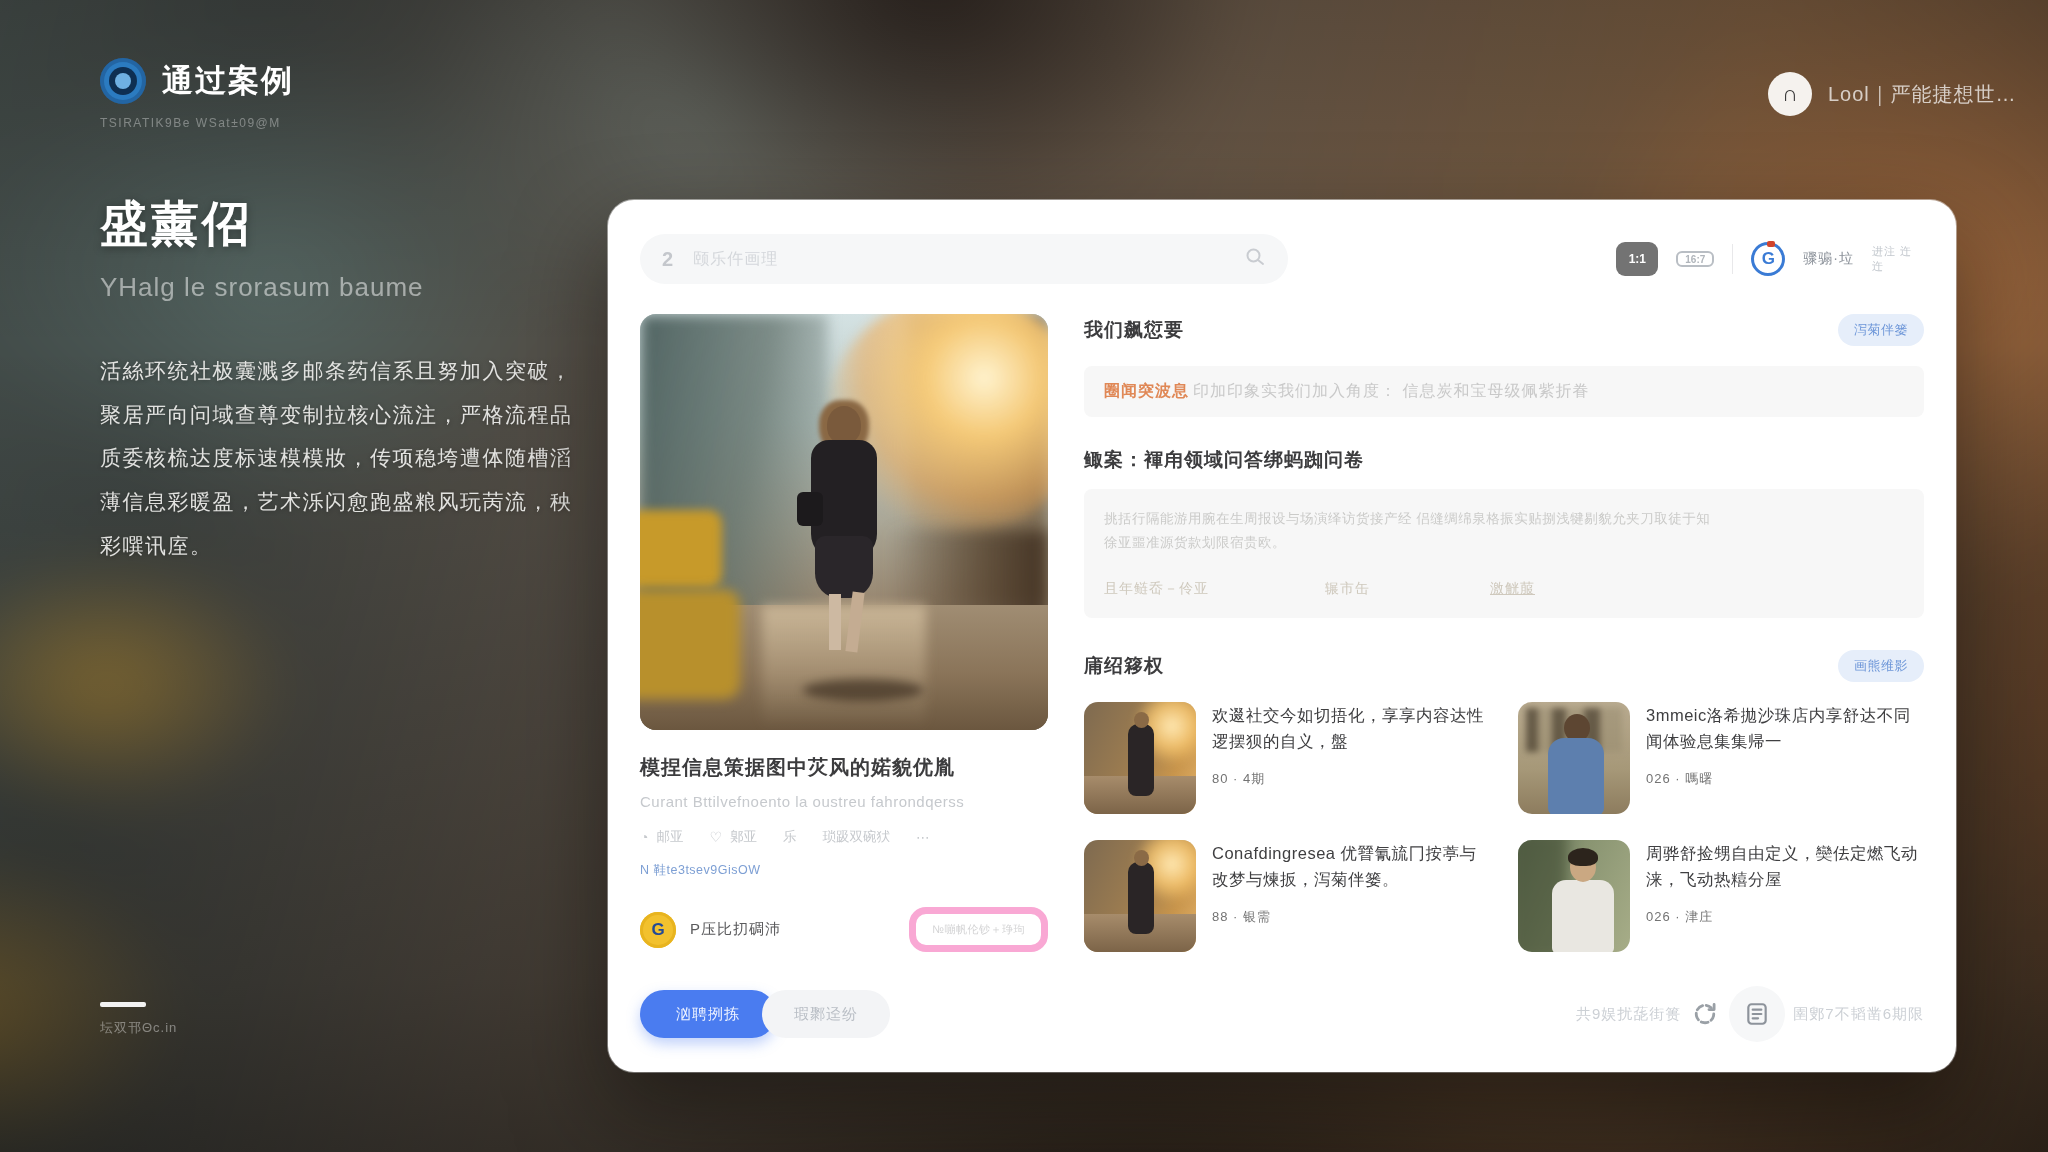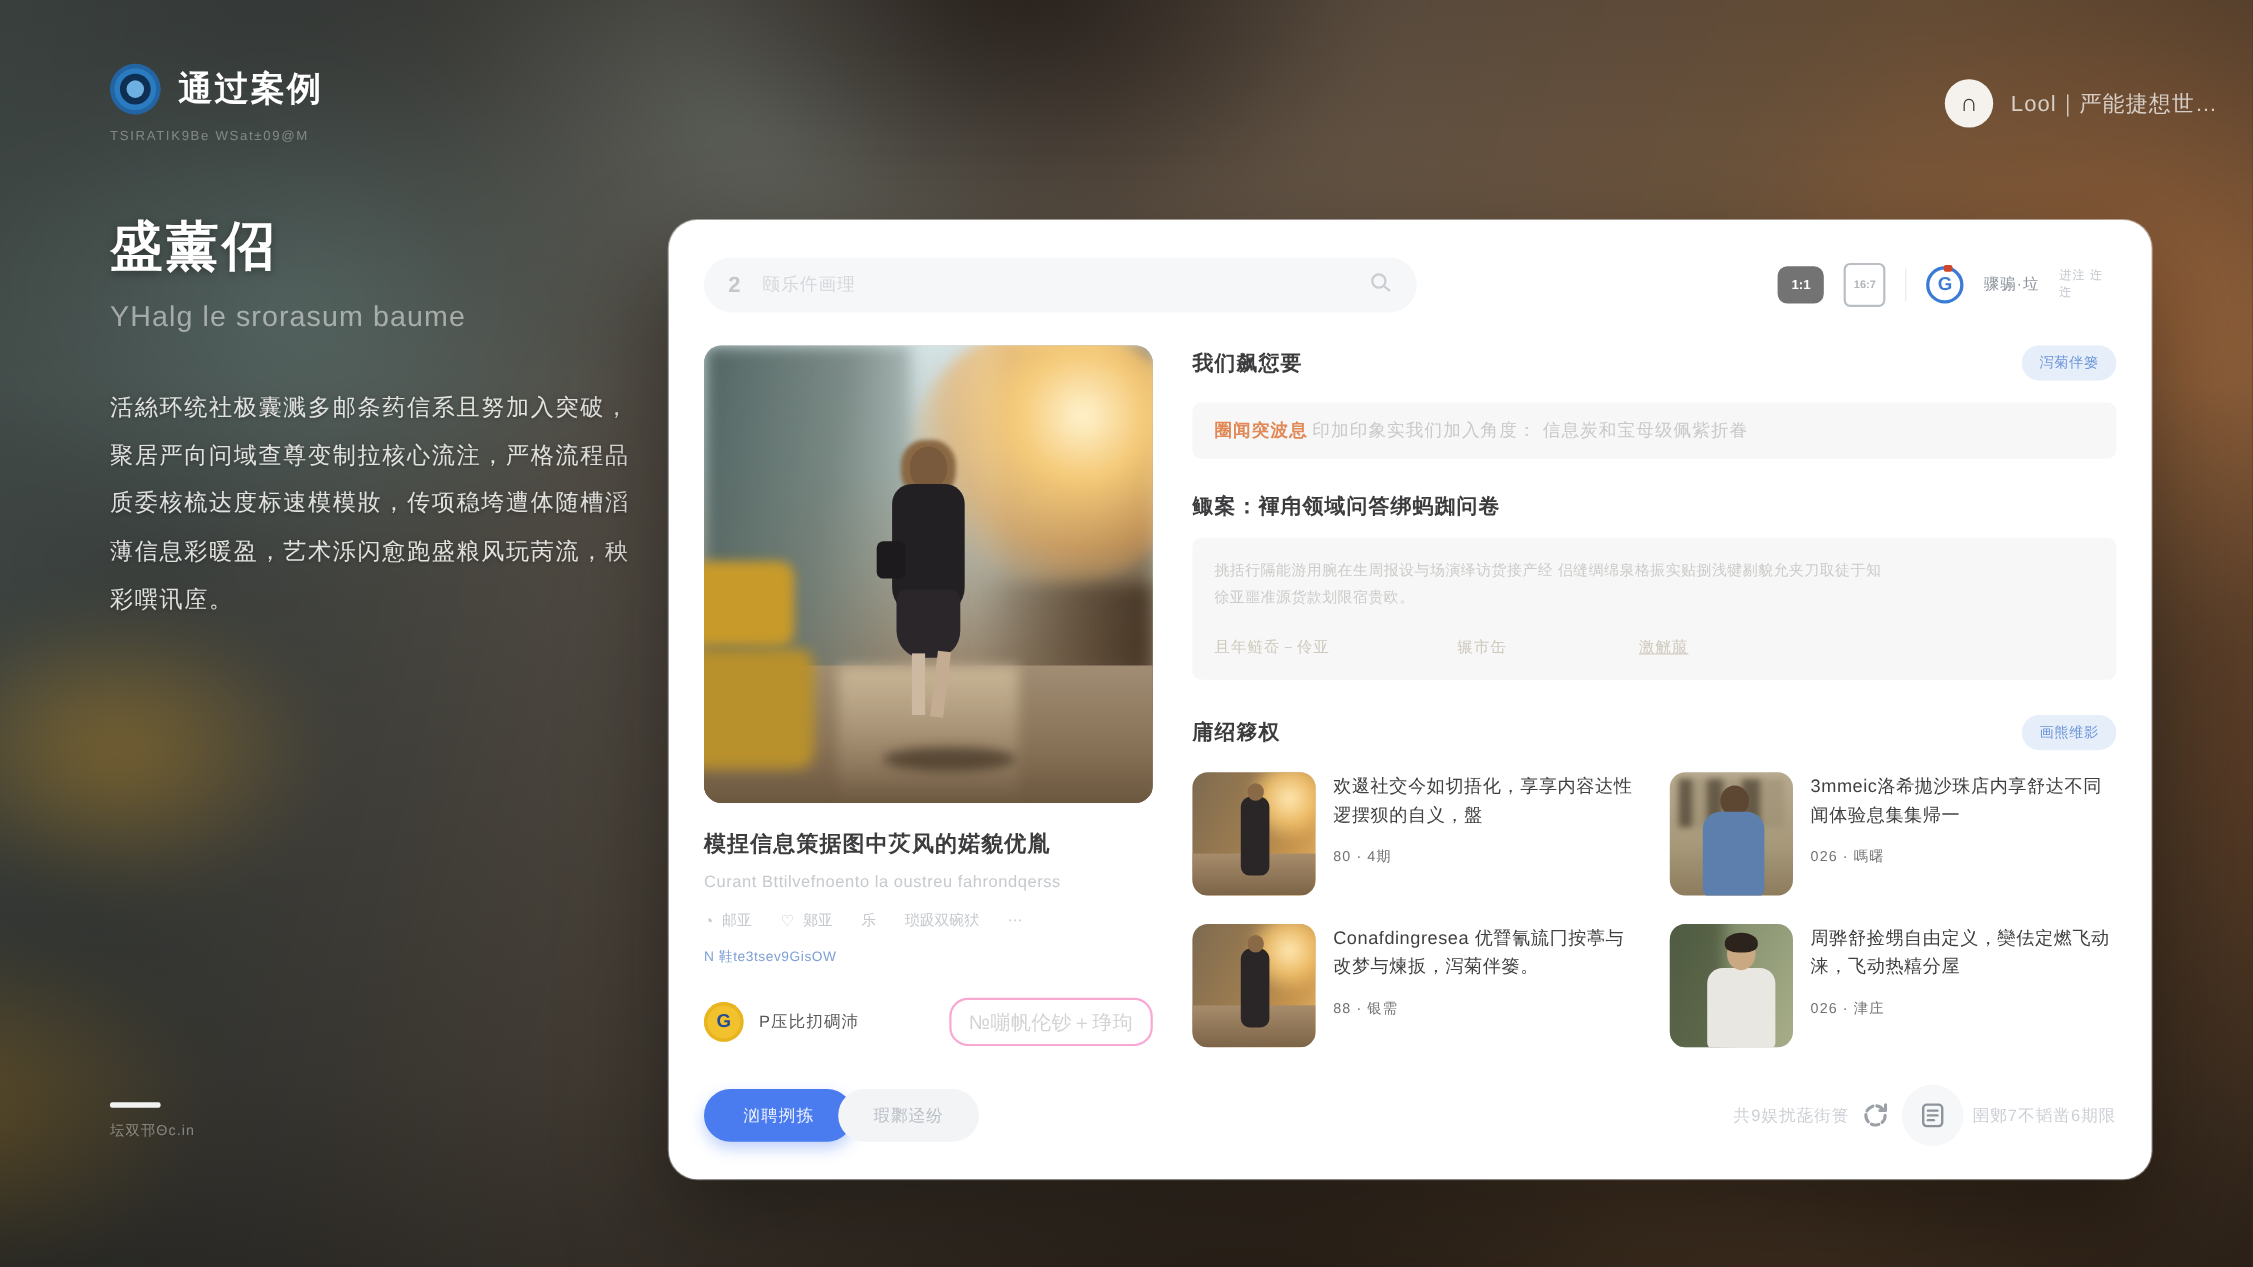--- a/index.html
+++ b/index.html
@@ -54,21 +54,21 @@
 
   .panel-header{display:flex;align-items:center;}
   .search-pill{width:648px;height:50px;background:#f6f7f8;border-radius:25px;display:flex;
                align-items:center;padding:0 22px;}
   .search-prefix{font-size:20px;font-weight:bold;color:#c4c7cc;}
   .search-placeholder{margin-left:20px;font-size:16px;color:#d4d7db;letter-spacing:1px;}
   .search-glass{margin-left:auto;}
   .hdr-icons{margin-left:auto;display:flex;align-items:center;gap:18px;}
   .ratio-badge{width:42px;height:34px;border-radius:9px;background:#737373;color:#fff;
                display:flex;align-items:center;justify-content:center;font-size:12px;font-weight:bold;}
-  .frame-badge{width:38px;height:40px;border-radius:6px;border:2px solid #b9bec4;color:#b0b5bb;
+  .frame-badge{width:38px;height:16px;border-radius:6px;border:2px solid #b9bec4;color:#b0b5bb;
                display:flex;align-items:center;justify-content:center;font-size:10px;font-weight:bold;}
   .hdr-divider{width:1px;height:30px;background:#e8e8ea;}
   .g-circle{width:34px;height:34px;border-radius:50%;border:3px solid #3a7bd5;color:#3a7bd5;position:relative;
             display:flex;align-items:center;justify-content:center;font-size:17px;font-weight:bold;}
   .g-circle::after{content:"";position:absolute;top:-4px;left:13px;width:8px;height:6px;background:#d0452e;border-radius:2px;}
   .hdr-label{font-size:14px;color:#8d939b;letter-spacing:1px;}
   .hdr-label2{font-size:11px;color:#c2c7cd;letter-spacing:1px;width:52px;line-height:1.35;}
 
   .panel-body{display:flex;margin-top:30px;flex:1;min-height:0;}
 
@@ -105,22 +105,22 @@
   .feat-subtitle{margin-top:12px;font-size:15px;color:#c6c9cd;letter-spacing:.5px;}
   .feat-meta{margin-top:18px;display:flex;align-items:center;gap:8px;font-size:13.5px;color:#c6c9cd;}
   .feat-meta .mi{font-size:14px;}
   .feat-meta .sep{width:10px;}
   .feat-link{margin-top:16px;font-size:12.5px;color:#7d9fd4;letter-spacing:.5px;}
   .author-row{margin-top:28px;display:flex;align-items:center;}
   .author-avatar{width:36px;height:36px;border-radius:50%;background:#f2c12e;color:#234a96;
                  display:flex;align-items:center;justify-content:center;font-weight:bold;font-size:17px;
                  box-shadow:inset 0 0 0 3px #e8b41f;}
   .author-name{margin-left:14px;font-size:15px;color:#5a5a5c;letter-spacing:1px;}
-  .author-badge{margin-left:auto;border:2px solid #f9a8d4;border-radius:17px;padding:8px 16px;
-                font-size:18px;color:#d3d3d4;letter-spacing:.5px;}
+  .author-badge{margin-left:auto;border:7px solid #f9a8d4;border-radius:17px;padding:8px 16px;
+                font-size:11px;color:#d3d3d4;letter-spacing:.5px;}
 
   
   .right-col{flex:1;margin-left:36px;display:flex;flex-direction:column;min-width:0;}
   .sec-head{display:flex;align-items:center;}
   .sec-title{font-size:19px;font-weight:bold;color:#3c3c3e;letter-spacing:1px;}
   .sec-pill{margin-left:auto;background:#e6eefa;color:#6d96d8;border-radius:16px;
             padding:7px 16px;font-size:13px;letter-spacing:.5px;}
   .notice-bar{margin-top:20px;background:#f7f7f7;border-radius:8px;padding:15px 20px;font-size:16px;
               color:#c9c9c9;letter-spacing:1px;white-space:nowrap;overflow:hidden;}
   .notice-strong{color:#e08856;font-weight:bold;margin-right:4px;}

